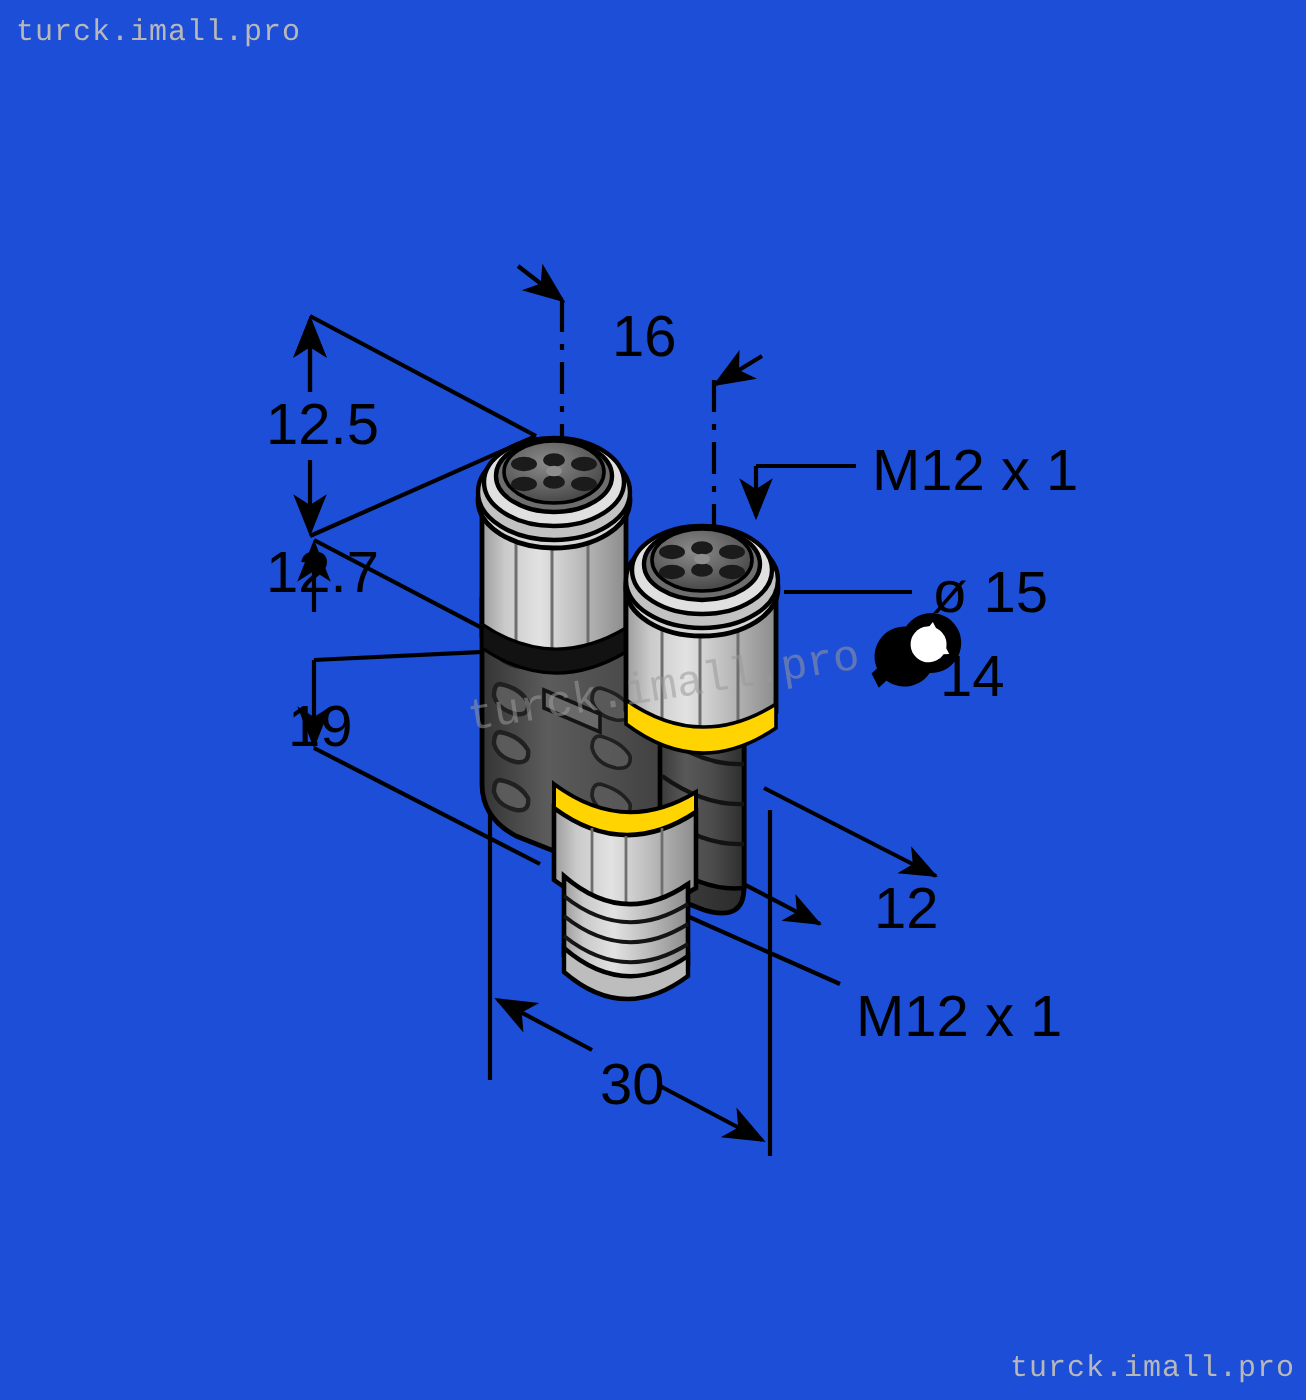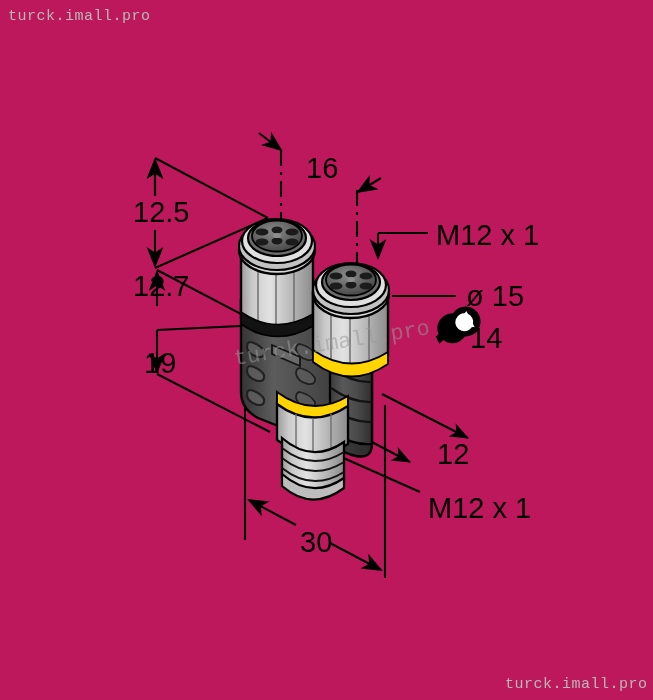--- a/index.html
+++ b/index.html
@@ -12,21 +12,21 @@
     height: 700px;
     position: relative;
     overflow: hidden;
     font-family: "Liberation Sans", sans-serif;
   }
   #stage {
     position: absolute;
     left: 0; top: 0;
     width: 653px;
     height: 700px;
-    background: #be185d;
+    background: #1d4ed8;
   }
   .watermark {
     position: absolute;
     font-family: "Liberation Mono", monospace;
     font-size: 15px;
     letter-spacing: 0.5px;
     color: #b8b8b8;
     white-space: nowrap;
     user-select: none;
   }

